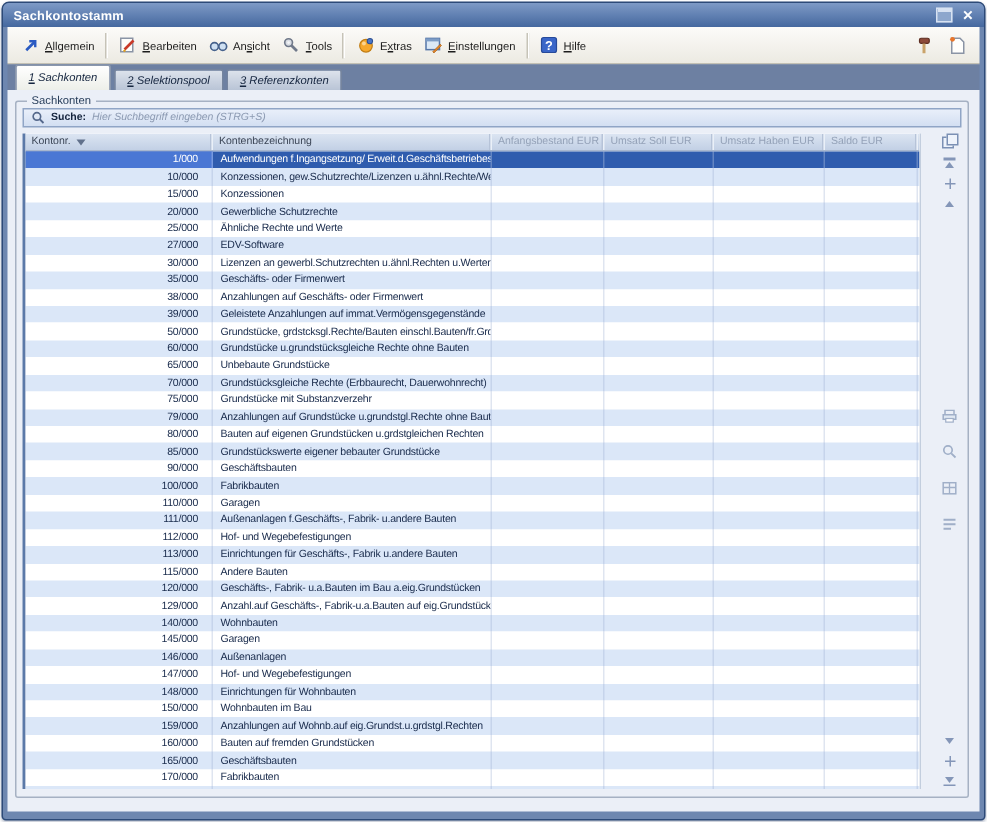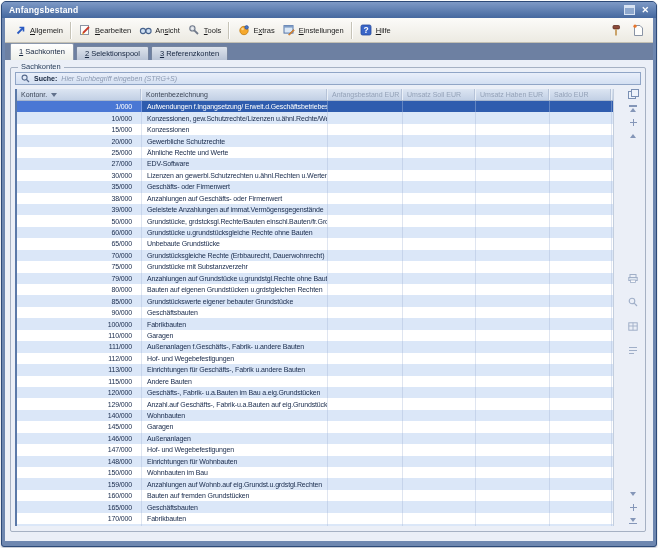--- a/index.html
+++ b/index.html
@@ -17,21 +17,21 @@
   .btn-close{color:#fff;font-size:9px;font-weight:bold;line-height:9px;}
 
   
   .menubar{position:absolute;top:16px;left:3px;right:3px;height:25px;background:linear-gradient(#fcfbf9,#eceae2);border-bottom:1px solid #c3c0b4;display:flex;align-items:center;padding:0 5px;box-sizing:border-box;font-size:7.5px;color:#1c1c1c;}
   .mi{display:flex;align-items:center;gap:3px;padding:2px 4px;border-radius:2px;white-space:nowrap;}
   .msep{width:1px;height:17px;background:#c6c3b7;border-right:1px solid #fff;margin:0 3px;}
   .mright{margin-left:auto;display:flex;align-items:center;gap:8px;padding-right:4px;}
   .ic{display:inline-flex;width:13px;height:13px;align-items:center;justify-content:center;}
 
   
-  .tabstrip{position:absolute;top:41px;left:3px;right:3px;height:17px;background:#6d80a2;display:flex;align-items:flex-end;padding-left:5px;box-sizing:border-box;}
+  .tabstrip{position:absolute;top:41px;left:3px;right:3px;height:17px;background:#6d80a2;display:flex;align-items:flex-end;padding-left:5px;box-sizing:border-box;font-style:italic;}
   .tab{height:13px;line-height:13px;padding:0 8px;font-size:7.5px;color:#15253f;background:linear-gradient(#dde3ec,#b9c4d6);border:1px solid #75849e;border-bottom:none;border-radius:2px 2px 0 0;margin-right:2px;white-space:nowrap;}
   .tab.active{height:16px;line-height:15px;background:linear-gradient(#ffffff,#edefe9);border-color:#8a97ac;position:relative;z-index:2;}
 
   
   .content{position:absolute;top:58px;left:3px;right:3px;bottom:5px;background:#ebeff7;}
   .groupbox{position:absolute;top:7px;left:5px;right:7px;bottom:9px;border:1px solid #a6b1c3;border-radius:2px;}
   .groupbox-label{position:absolute;top:-6px;left:7px;background:#ebeff7;padding:0 3px;font-size:7.5px;color:#263c59;}
 
   
   .searchrow{position:absolute;top:4px;left:4px;right:4px;height:13px;background:linear-gradient(#e9effa,#d3dff2);border:1px solid #90a5c6;display:flex;align-items:center;padding:0 4px;gap:4px;box-sizing:border-box;}
@@ -77,21 +77,21 @@
   .plus::before{content:"";position:absolute;left:0;top:3px;width:7px;height:1.5px;background:#8496b8;}
   .plus::after{content:"";position:absolute;left:3px;top:0;width:1.5px;height:7px;background:#8496b8;}
   .mico{opacity:.85;}
 </style>
 </head>
 <body>
 
 <div class="window">
 
   <div class="titlebar">
-    <span class="title-text">Anfangsbestand</span>
+    <span class="title-text">Sachkontostamm</span>
     <span class="title-controls">
       <span class="btn-restore"></span>
       <span class="btn-close">✕</span>
     </span>
   </div>
 
   <div class="menubar">
     <div class="mi">
       <span class="ic">
         <svg width="11" height="11" viewBox="0 0 11 11">

